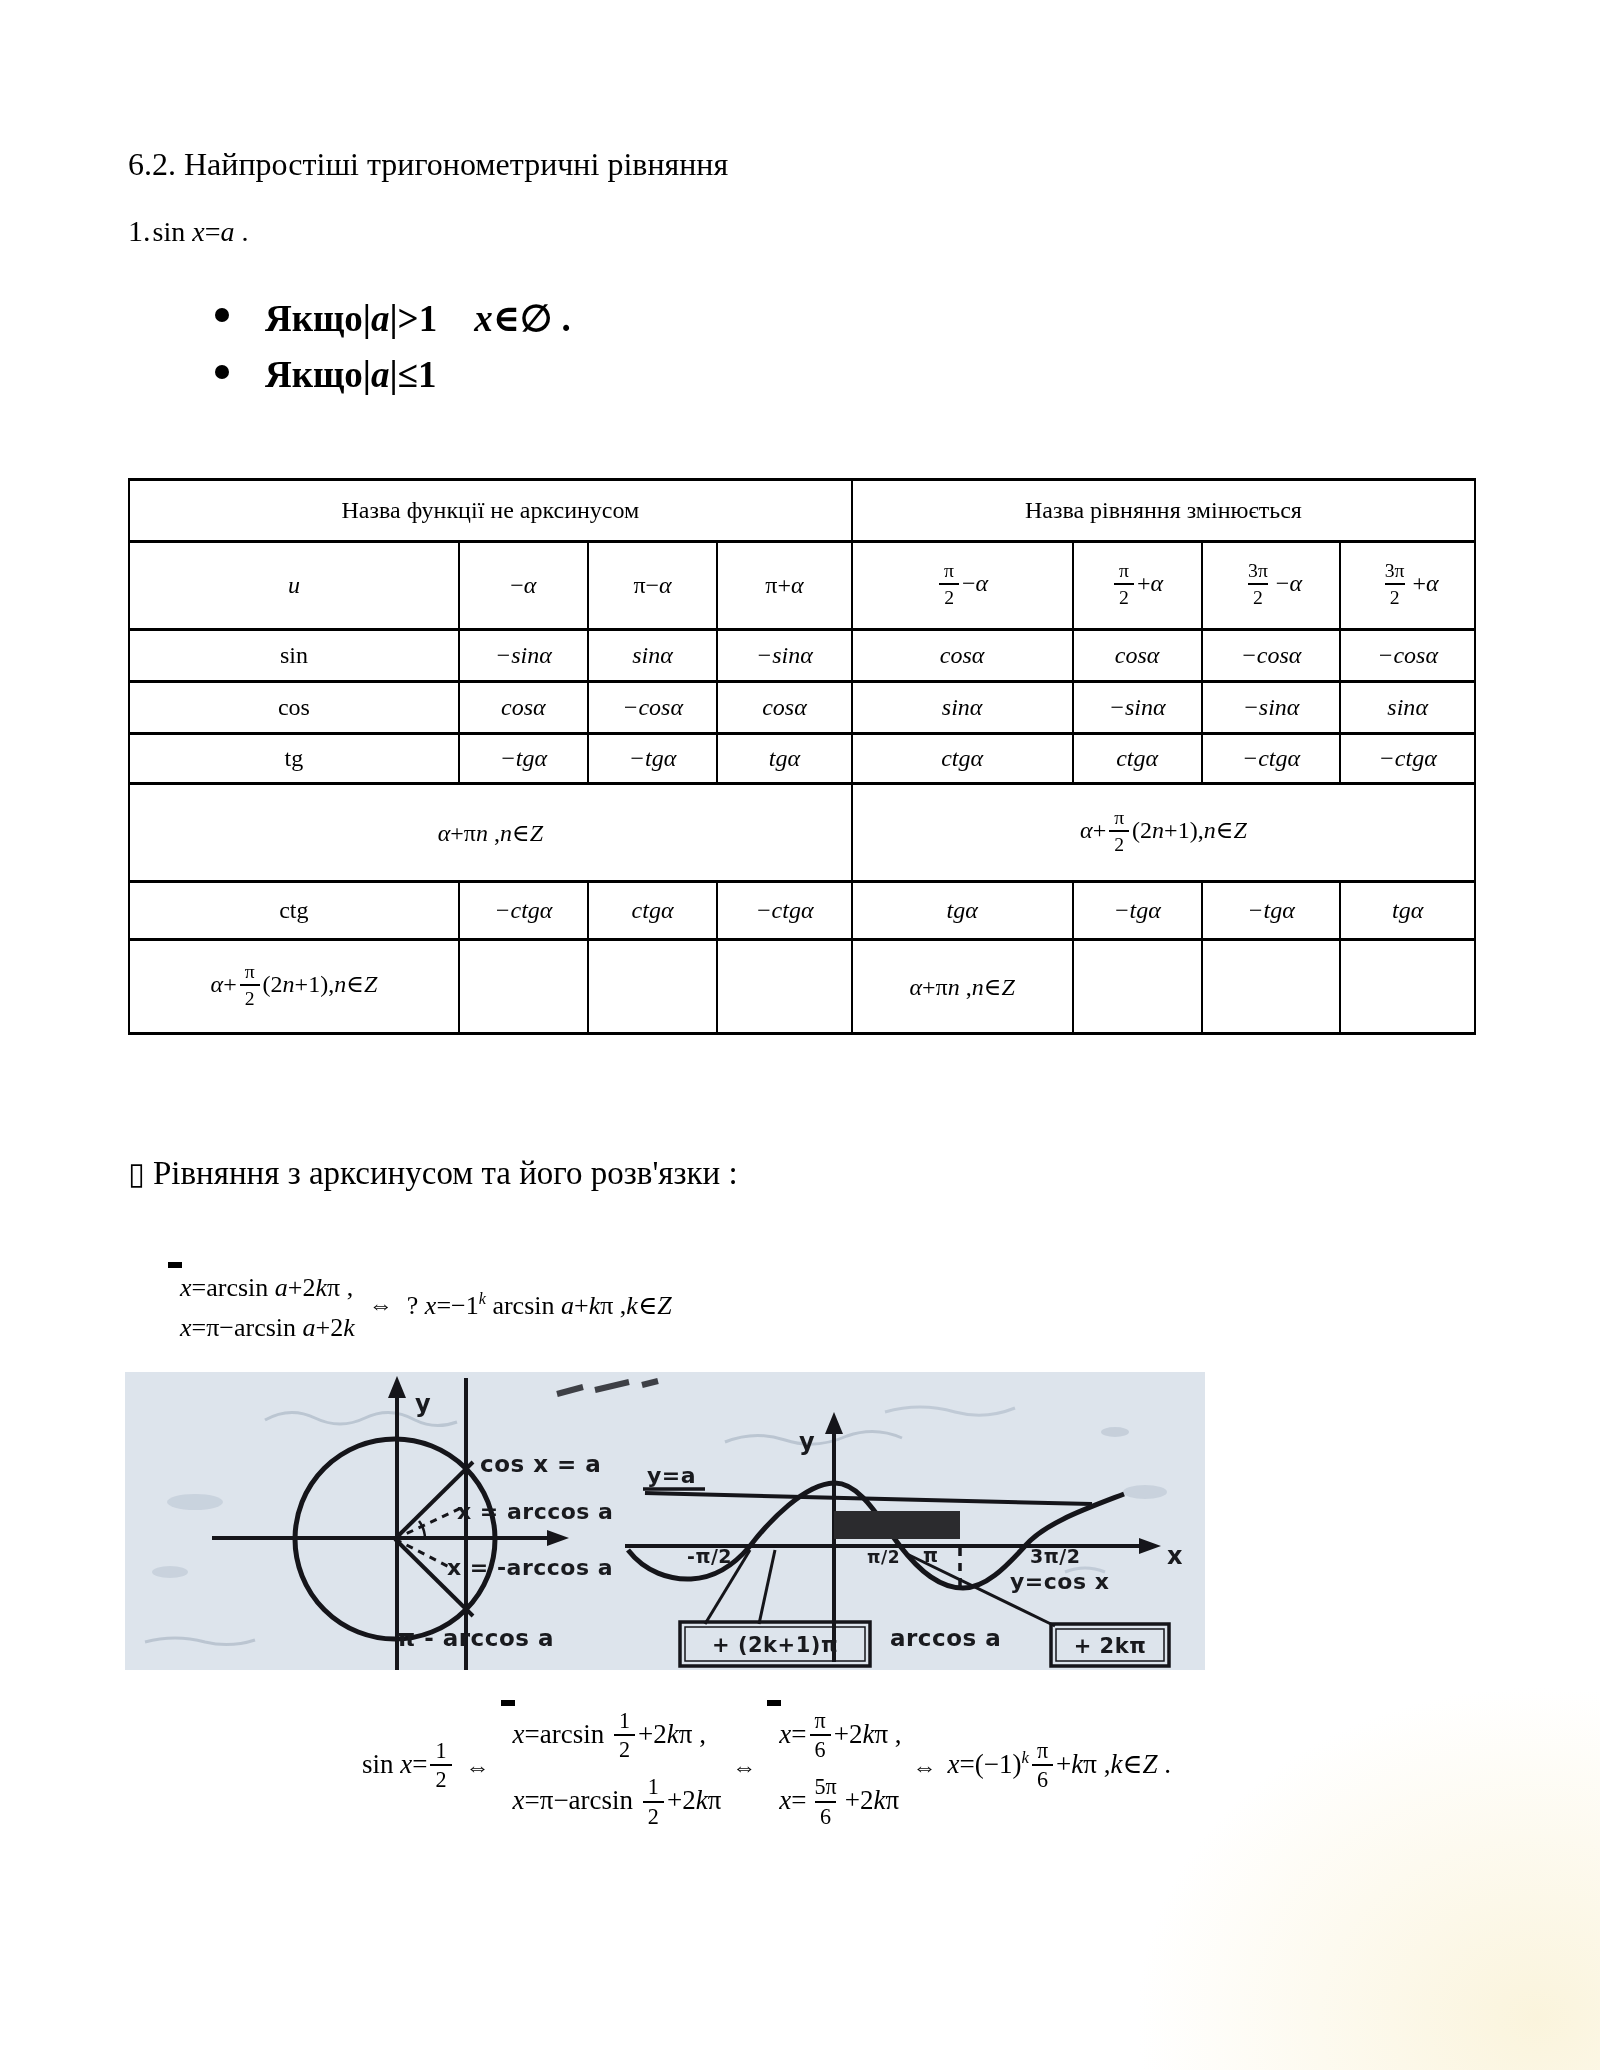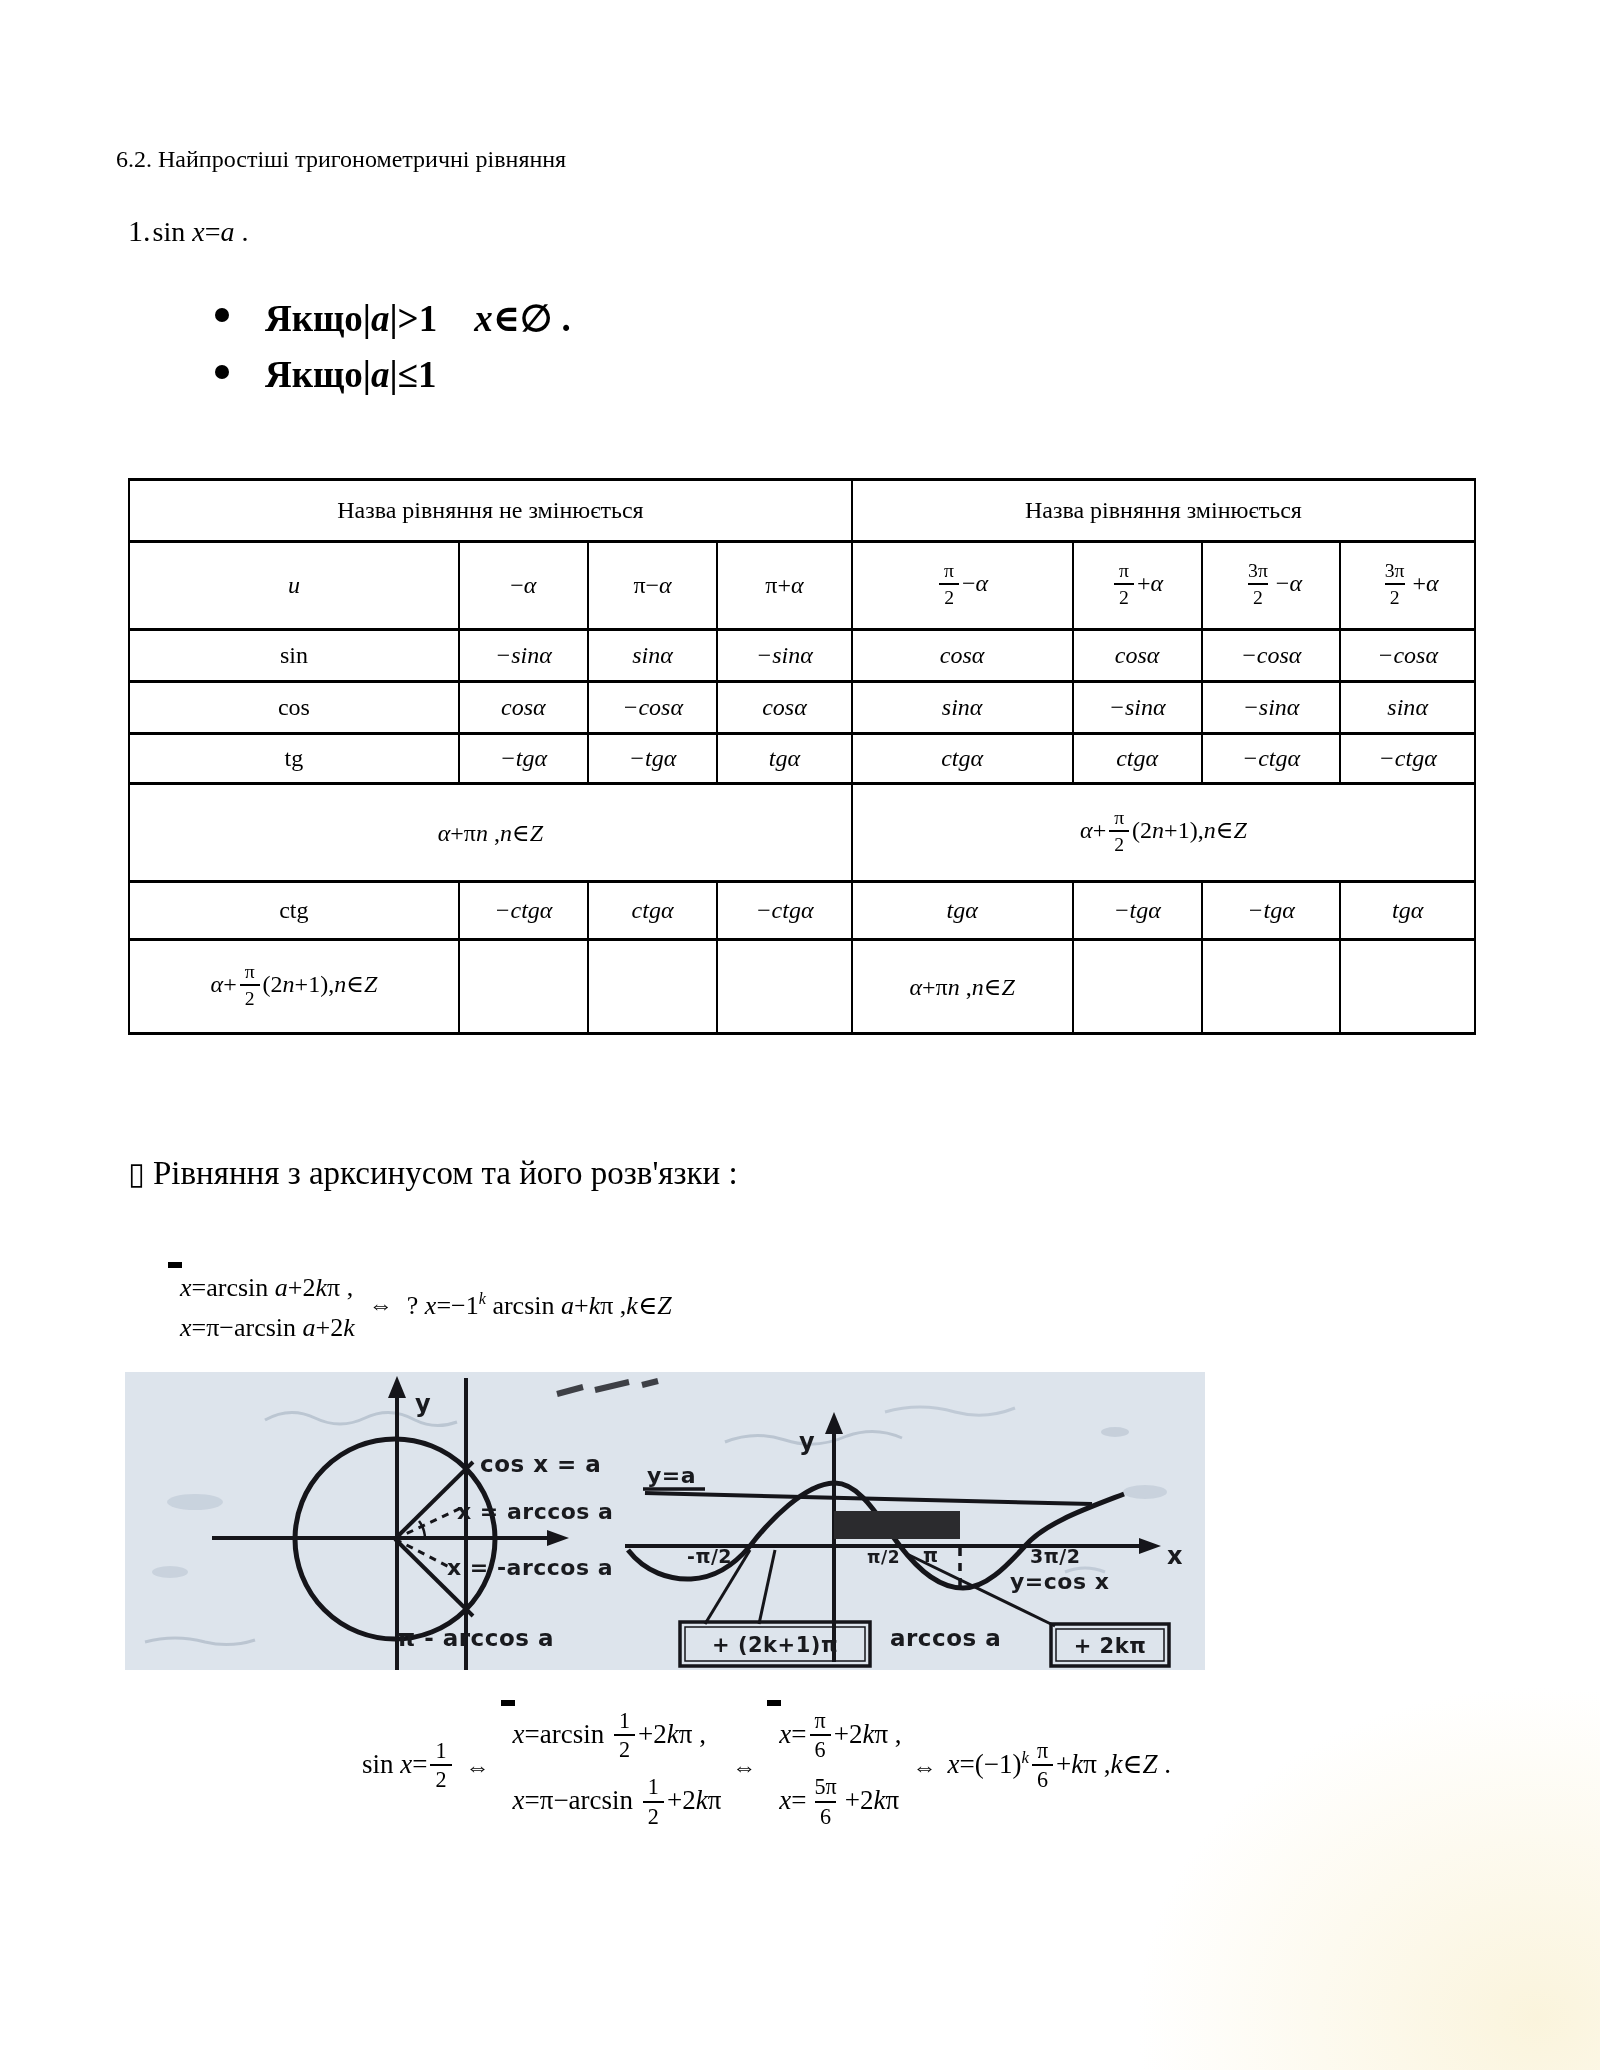--- a/index.html
+++ b/index.html
@@ -1,19 +1,19 @@
 <!DOCTYPE html>
 <html><head>
 <meta charset="utf-8">
 <style>
   html,body{margin:0;padding:0;background:#ffffff;}
   .page{position:relative;width:1600px;height:2070px;background:#ffffff;
         font-family:"Liberation Serif","DejaVu Serif",serif;color:#000;overflow:hidden;}
 
-  .title{position:absolute;left:116px;top:146px;font-size:24px;}
+  .title{position:absolute;left:128px;top:146px;font-size:32px;}
   .item-line{position:absolute;left:128px;top:214px;font-size:30px;}
   .item-line .m{font-size:28px;margin-left:2px;}
 
   .bullets{position:absolute;left:215px;top:296px;font-size:37px;font-weight:bold;}
   .bullet-item{position:relative;padding-left:50px;margin-bottom:13px;}
   .bullet-item::before{content:"";position:absolute;left:0;top:12px;width:14px;height:14px;
         border-radius:50%;background:#000;}
 
   table.red{position:absolute;left:128px;top:478px;width:1348px;border-collapse:collapse;
         table-layout:fixed;}
@@ -77,21 +77,21 @@
         <col style="width:9.6%">
         <col style="width:9.6%">
         <col style="width:10%">
       <col style="width:16.4%">
         <col style="width:9.6%">
         <col style="width:10.3%">
         <col style="width:10%">
     </colgroup>
     <tbody>
         <tr class="h1">
-      <td class="hdr" colspan="4">Назва рівняння не змінюється</td>
+      <td class="hdr" colspan="4">Назва функції не арксинусом</td>
       <td class="hdr" colspan="4">Назва рівняння змінюється</td>
     </tr>
     <tr class="h2">
       <td><i>u</i></td>
       <td>−<i>α</i></td>
       <td>π−<i>α</i></td>
       <td>π+<i>α</i></td>
       <td><span class="frac">
               <span class="fnum">π</span>
               <span class="fden">2</span>

